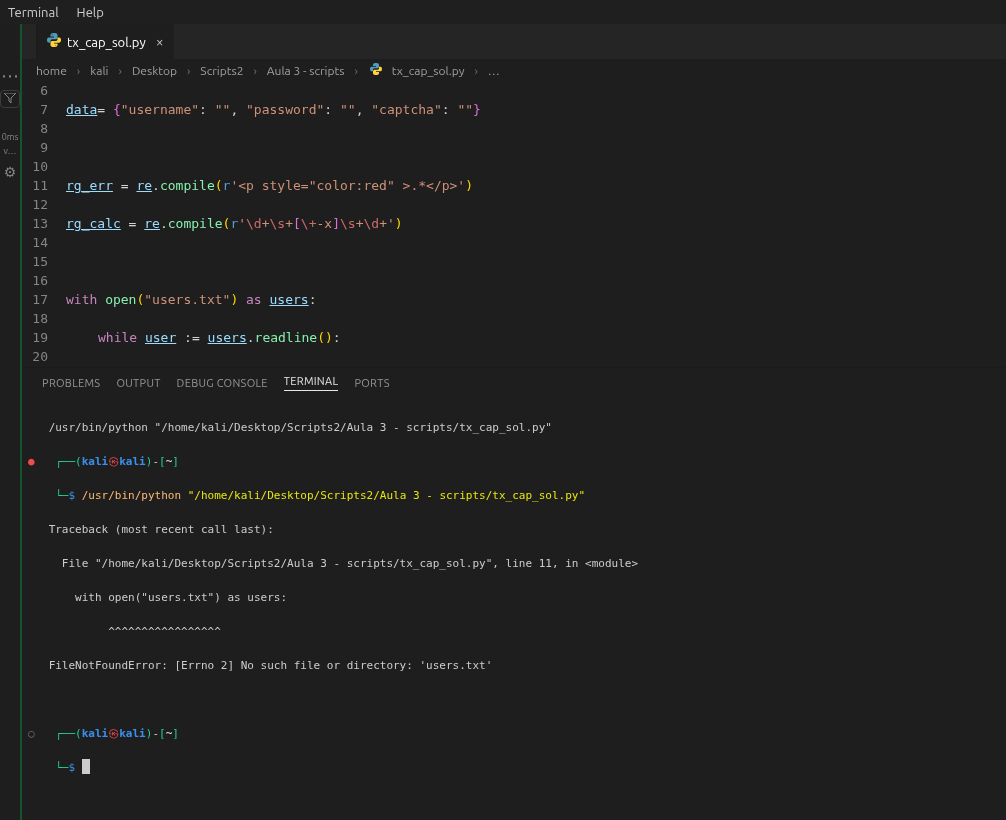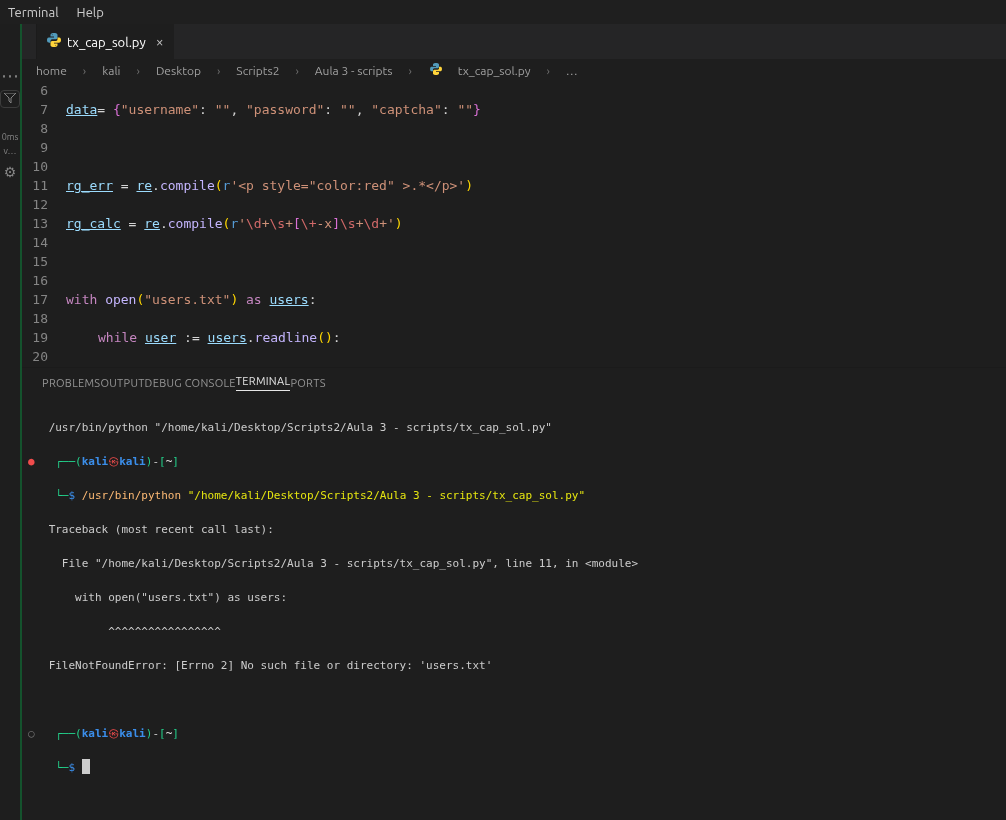--- a/index.html
+++ b/index.html
@@ -87,21 +87,21 @@
     margin-left: 4px;
     font-size: 14px;
   }
   .breadcrumbs {
     height: 22px;
     display: flex;
     align-items: center;
     padding-left: 14px;
     font-size: 12px;
     color: #a0a0a0;
-    gap: 14px;
+    gap: 8px;
     background: #1e1e1e;
   }
   .breadcrumbs .sep { color: #6e6e6e; margin: 0 2px; }
   .editor-pane {
     flex: 1;
     display: flex;
     font-family: "Consolas","Menlo","DejaVu Sans Mono",monospace;
     font-size: 13px;
     line-height: 19px;
     overflow: hidden;
@@ -119,38 +119,39 @@
     flex: 1;
     white-space: pre;
     color: #d4d4d4;
   }
   .code .line { height: 19px; }
   
   .ig { display:inline-block; border-left:1px solid #404040; box-sizing:border-box; }
   
   .tk-var { color: #9cdcfe; text-decoration: underline; }
   .tk-str { color: #ce9178; }
-  .tk-fn  { color: #c4b5fd; }
+  .tk-fn  { color: #86efac; }
   .tk-kw  { color: #c586c0; }
   .tk-kw2 { color: #569cd6; }
   .tk-op  { color: #d4d4d4; }
   .tk-re  { color: #d16969; }
   .tk-br  { color: #da70d6; }
   .tk-br2 { color: #ffd700; }
 
   .panel {
     border-top: 1px solid #1b1b1b;
     background: #1e1e1e;
     display: flex;
     flex-direction: column;
   }
   .panel-tabs {
     height: 30px;
     display: flex;
     align-items: center;
+    gap: 16px;
     padding-left: 20px;
     font-size: 11px;
     color: #969696;
   }
   .panel-tabs .ptab { cursor: pointer; letter-spacing: 0.3px; }
   .panel-tabs .ptab.active { color: #e7e7e7; border-bottom: 1px solid #e7e7e7; padding-bottom: 3px; }
   .terminal {
     font-family: "Consolas","Menlo","DejaVu Sans Mono",monospace;
     font-size: 11px;
     line-height: 17px;

